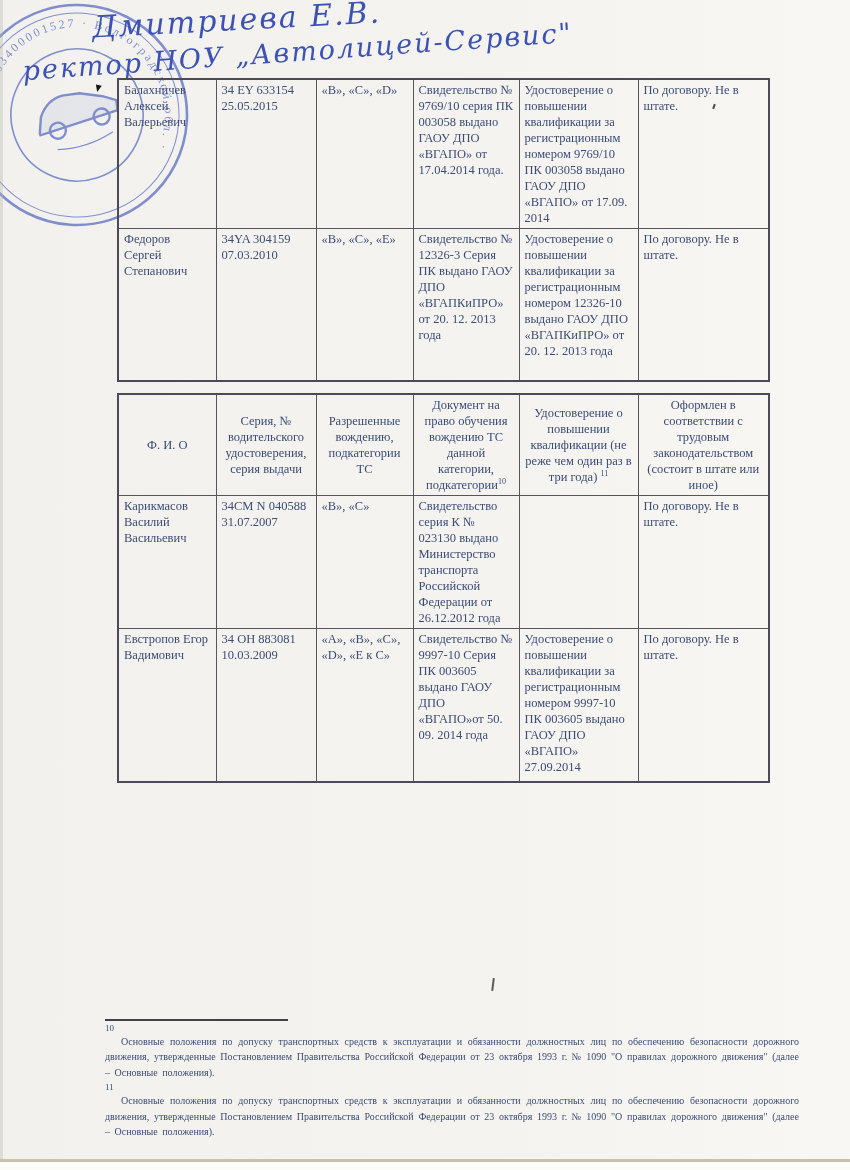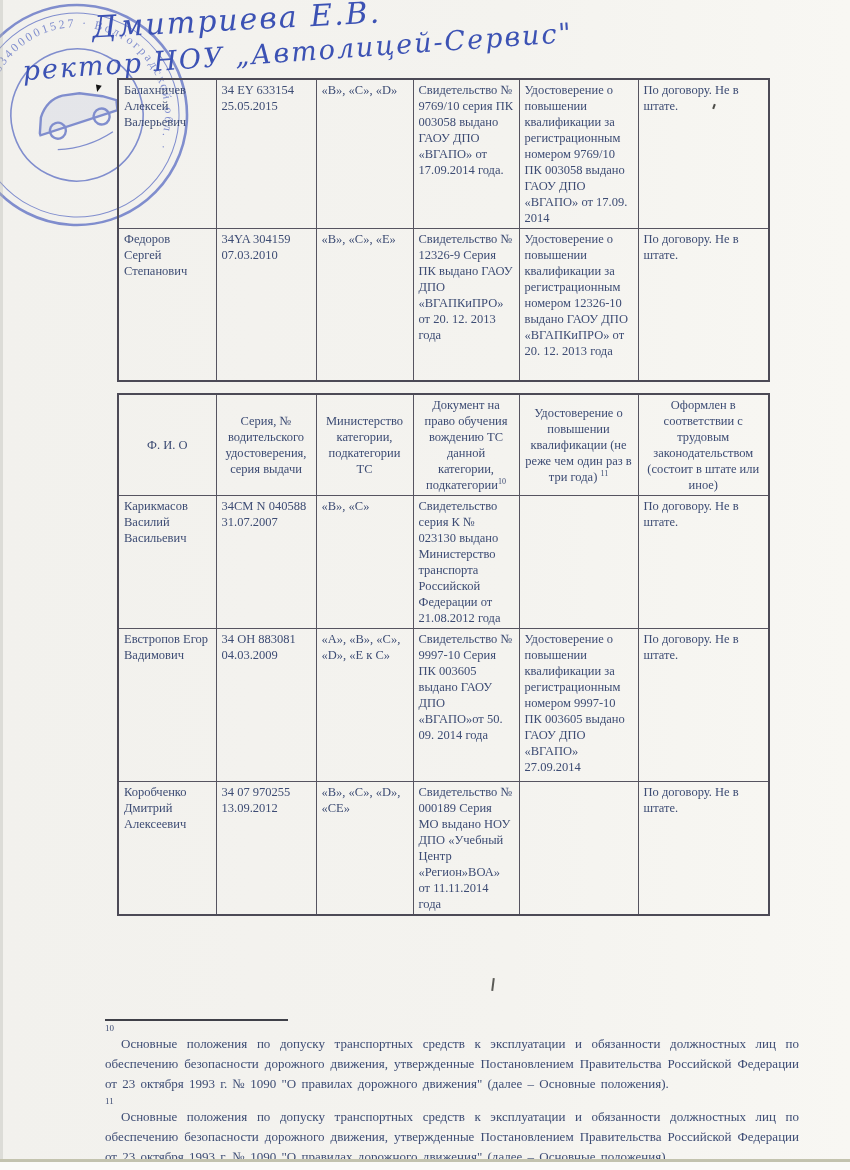--- a/index.html
+++ b/index.html
@@ -41,21 +41,21 @@
   tr.h148 { height:152px; }
   tr.h124 { height:124px;margin-top:26px; }
   tr.h153 { height:153px;margin-left:12px; }
   tr.h125 { height:125px; }
   
   .fn-rule { position:absolute; left:105px; top:1019px; width:183px; height:2px; background:#3f4048; }
   .footnotes { position:absolute; left:105px; top:1024px; width:694px; }
   .footnote { margin-bottom:3px; }
   .fn-num  { font-size:9px; color:#3d4c74; line-height:1.1; }
   .fn-text {
-    font-size:13px; line-height:1.55; text-align:justify; text-indent:16px;
+    font-size:10px; line-height:1.55; text-align:justify; text-indent:16px;
     color:#3d4c74; word-spacing:2px;
   }
   
   .ink-dot {
     position:absolute; left:95px; top:85px; width:0; height:0;
     border-left:3px solid transparent; border-right:3px solid transparent;
     border-top:7px solid #141414; transform:rotate(14deg);
   }
   .ink-tick { position:absolute; left:492px; top:978px; width:2px; height:13px; background:#5a5a56; transform:rotate(7deg); }
   .ink-speck { position:absolute; left:713px; top:104px; width:2px; height:5px; background:#4c4c48; transform:rotate(20deg); }
@@ -104,75 +104,67 @@
         <col style="width:97px">
       <col style="width:106px">
         <col style="width:119px">
         <col style="width:131px">
     </colgroup>
     <tbody>
       <tr class="h129">
         <td>Балахничев Алексей Валерьевич</td>
         <td>34 EY 633154 25.05.2015</td>
         <td>«В», «С», «D»</td>
-        <td>Свидетельство № 9769/10 серия ПК 003058 выдано ГАОУ ДПО «ВГАПО» от 17.09.2014 года.</td>
+        <td>Свидетельство № 9769/10 серия ПК 003058 выдано ГАОУ ДПО «ВГАПО» от 17.04.2014 года.</td>
         <td>Удостоверение о повышении квалификации за регистрационным номером 9769/10 ПК 003058 выдано ГАОУ ДПО «ВГАПО» от 17.09. 2014</td>
         <td>По договору. Не в штате.</td>
       </tr>
       <tr class="h148">
         <td>Федоров Сергей Степанович</td>
         <td>34YA 304159 07.03.2010</td>
         <td>«В», «С», «Е»</td>
-        <td>Свидетельство № 12326-9 Серия ПК выдано ГАОУ ДПО «ВГАПКиПРО» от 20. 12. 2013 года</td>
+        <td>Свидетельство № 12326-3 Серия ПК выдано ГАОУ ДПО «ВГАПКиПРО» от 20. 12. 2013 года</td>
         <td>Удостоверение о повышении квалификации за регистрационным номером 12326-10 выдано ГАОУ ДПО «ВГАПКиПРО» от 20. 12. 2013 года</td>
         <td>По договору. Не в штате.</td>
       </tr>
     </tbody>
   </table>
 
   <table class="doc-table" id="t2">
     <colgroup>
       <col style="width:98px">
         <col style="width:100px">
         <col style="width:97px">
       <col style="width:106px">
         <col style="width:119px">
         <col style="width:131px">
     </colgroup>
     <tbody>
       <tr class="h96">
         <th><span>Ф. И. О</span><sup></sup></th>
         <th><span>Серия, № водительского удостоверения, серия выдачи</span><sup></sup></th>
-        <th><span>Министерство категории, подкатегории ТС</span><sup></sup></th>
+        <th><span>Разрешенные вождению, подкатегории ТС</span><sup></sup></th>
         <th><span>Документ на право обучения вождению ТС данной категории, подкатегории</span><sup>10</sup></th>
         <th><span>Удостоверение о повышении квалификации (не реже чем один раз в три года) </span><sup>11</sup></th>
         <th><span>Оформлен в соответствии с трудовым законодательством (состоит в штате или иное)</span><sup></sup></th>
       </tr>
       <tr class="h124">
         <td>Карикмасов Василий Васильевич</td>
         <td>34СМ N 040588 31.07.2007</td>
         <td>«В», «С»</td>
-        <td>Свидетельство серия К № 023130 выдано Министерство транспорта Российской Федерации от 21.08.2012 года</td>
+        <td>Свидетельство серия К № 023130 выдано Министерство транспорта Российской Федерации от 26.12.2012 года</td>
         <td></td>
         <td>По договору. Не в штате.</td>
       </tr>
       <tr class="h153">
         <td>Евстропов Егор Вадимович</td>
-        <td>34 ОН 883081 04.03.2009</td>
+        <td>34 ОН 883081 10.03.2009</td>
         <td>«А», «В», «С», «D», «Е к С»</td>
         <td>Свидетельство № 9997-10 Серия ПК 003605 выдано ГАОУ ДПО «ВГАПО»от 50. 09. 2014 года</td>
         <td>Удостоверение о повышении квалификации за регистрационным номером 9997-10 ПК 003605 выдано ГАОУ ДПО «ВГАПО» 27.09.2014</td>
-        <td>По договору. Не в штате.</td>
-      </tr>
-      <tr class="h125">
-        <td>Коробченко Дмитрий Алексеевич</td>
-        <td>34 07 970255 13.09.2012</td>
-        <td>«В», «С», «D», «СЕ»</td>
-        <td>Свидетельство № 000189 Серия МО выдано НОУ ДПО «Учебный Центр «Регион»ВОА» от 11.11.2014 года</td>
-        <td></td>
         <td>По договору. Не в штате.</td>
       </tr>
     </tbody>
   </table>
 
   <div class="fn-rule"></div>
   <div class="footnotes">
     <div class="footnote">
       <div class="fn-num">10</div>
       <div class="fn-text">Основные  положения по допуску транспортных средств к эксплуатации и обязанности должностных лиц по обеспечению безопасности дорожного движения, утвержденные Постановлением Правительства Российской Федерации от 23 октября 1993 г. № 1090 "О правилах дорожного движения" (далее – Основные положения).</div>

